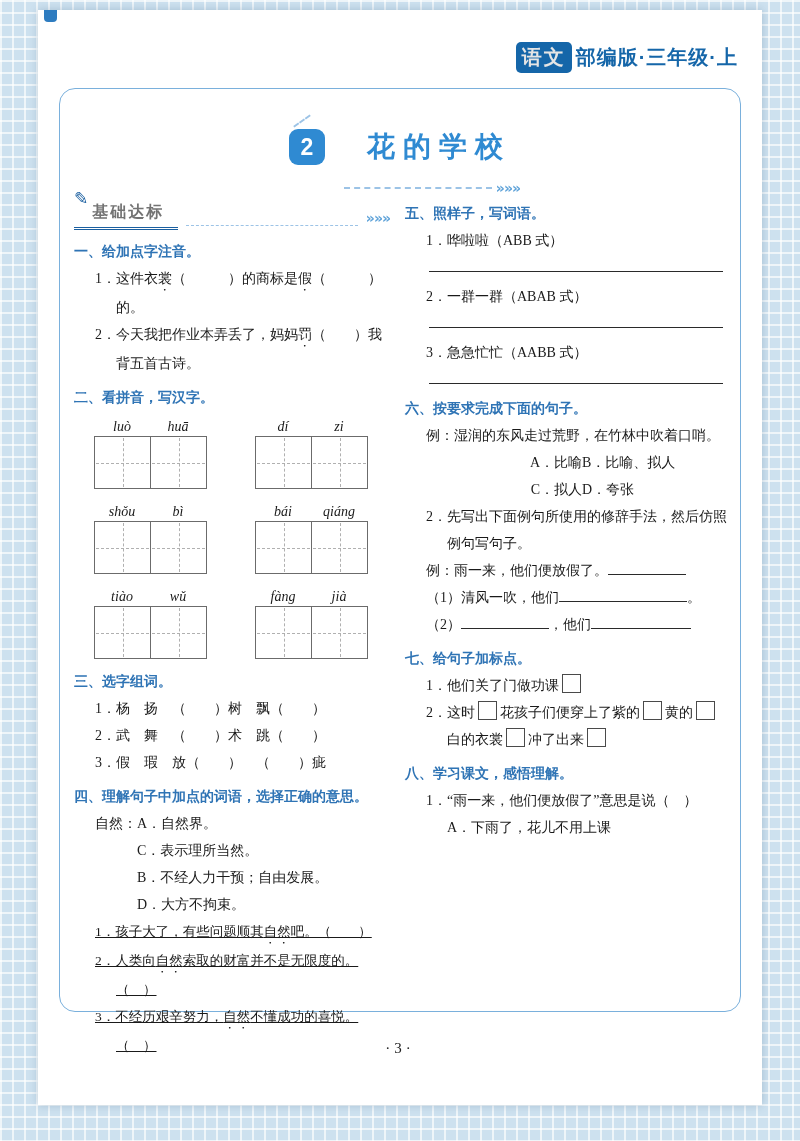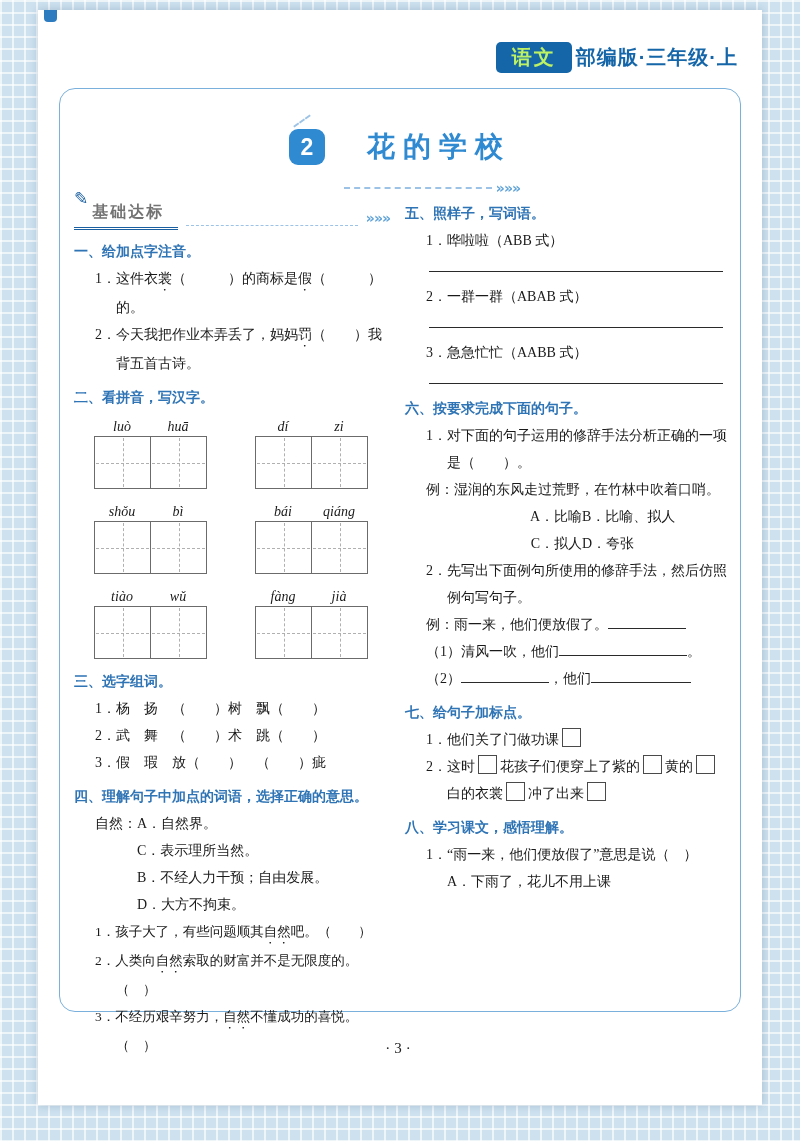--- a/index.html
+++ b/index.html
@@ -23,22 +23,22 @@
   .corner-mark {
     position:absolute; left:6px; top:0; width:13px; height:12px;
     background:#2e7cc0; border-radius:0 0 4px 4px;
   }
   .header {
     position:absolute; top:32px; right:24px;
     display:flex; align-items:center; gap:4px;
     font-family:"Liberation Sans","DejaVu Sans",sans-serif;
   }
   .subject-chip {
-    background:#1566a9; color:#bef264; font-weight:bold; font-size:20px;
-    padding:2px 16px; border-radius:5px; letter-spacing:2px;
+    background:#1566a9; color:#e5e5e5; font-weight:bold; font-size:20px;
+    padding:2px 6px; border-radius:5px; letter-spacing:2px;
   }
   .edition { color:#1566a9; font-weight:bold; font-size:20px; letter-spacing:1px; }
 
   .lesson-row { position:absolute; left:0; right:0; top:118px; text-align:center; }
   .lesson-num {
     display:inline-block; width:36px; height:36px; line-height:36px;
     background:#2f8ad2; color:#fff; font-weight:bold; font-size:23px;
     border-radius:9px; margin-right:16px; vertical-align:middle;
     font-family:"Liberation Sans","DejaVu Sans",sans-serif;
   }
@@ -79,21 +79,21 @@
     margin-top:27px;
   }
   .badge-dash { flex:1; border-bottom:1px dashed #9cc3e6; margin:0 4px 4px 8px; }
   .badge-row .arrows { margin-bottom:-2px; }
 
   .sec-title { color:#2f74b5; font-weight:bold; margin-top:7px;
                font-family:"Liberation Sans","DejaVu Sans",sans-serif; font-size:14px; }
   .item { margin-left:21px; padding-left:21px; text-indent:-21px; }
   .line-plain { margin-left:21px; }
   .indent2 { margin-left:63px; }
-  .small { font-size:13.5px; }
+  .small { font-size:13.5px;text-decoration:underline; }
 
   .dot, .dotw {
     -webkit-text-emphasis:filled dot #000; text-emphasis:filled dot #000;
     -webkit-text-emphasis-position:under right; text-emphasis-position:under right;
   }
 
   .py-row { display:flex; padding-left:20px; gap:48px; margin:2px 0 9px; }
   .py-labels { display:flex; height:23px; font-size:14px; font-style:italic; }
   .py-labels span { width:56px; text-align:center; display:inline-block; }
   .grid { display:flex; border:1.5px solid #6b6b6b; }
@@ -251,21 +251,20 @@
 
       <div class="sec-title" style="margin-top:0">五、照样子，写词语。</div>
       <div class="item">1．哗啦啦（ABB 式）</div>
       <div class="rule"></div>
       <div class="item">2．一群一群（ABAB 式）</div>
       <div class="rule"></div>
       <div class="item">3．急急忙忙（AABB 式）</div>
       <div class="rule"></div>
 
       <div class="sec-title">六、按要求完成下面的句子。</div>
-      <div class="item">1．对下面的句子运用的修辞手法分析正确的一项是（　　）。</div>
       <div class="item">例：湿润的东风走过荒野，在竹林中吹着口哨。</div>
       <div class="opt-row">
         <span class="optA">A．比喻</span>
         <span>B．比喻、拟人</span>
       </div>
       <div class="opt-row">
         <span class="optA">C．拟人</span>
         <span>D．夸张</span>
       </div>
       <div class="item">2．先写出下面例句所使用的修辞手法，然后仿照例句写句子。</div>

